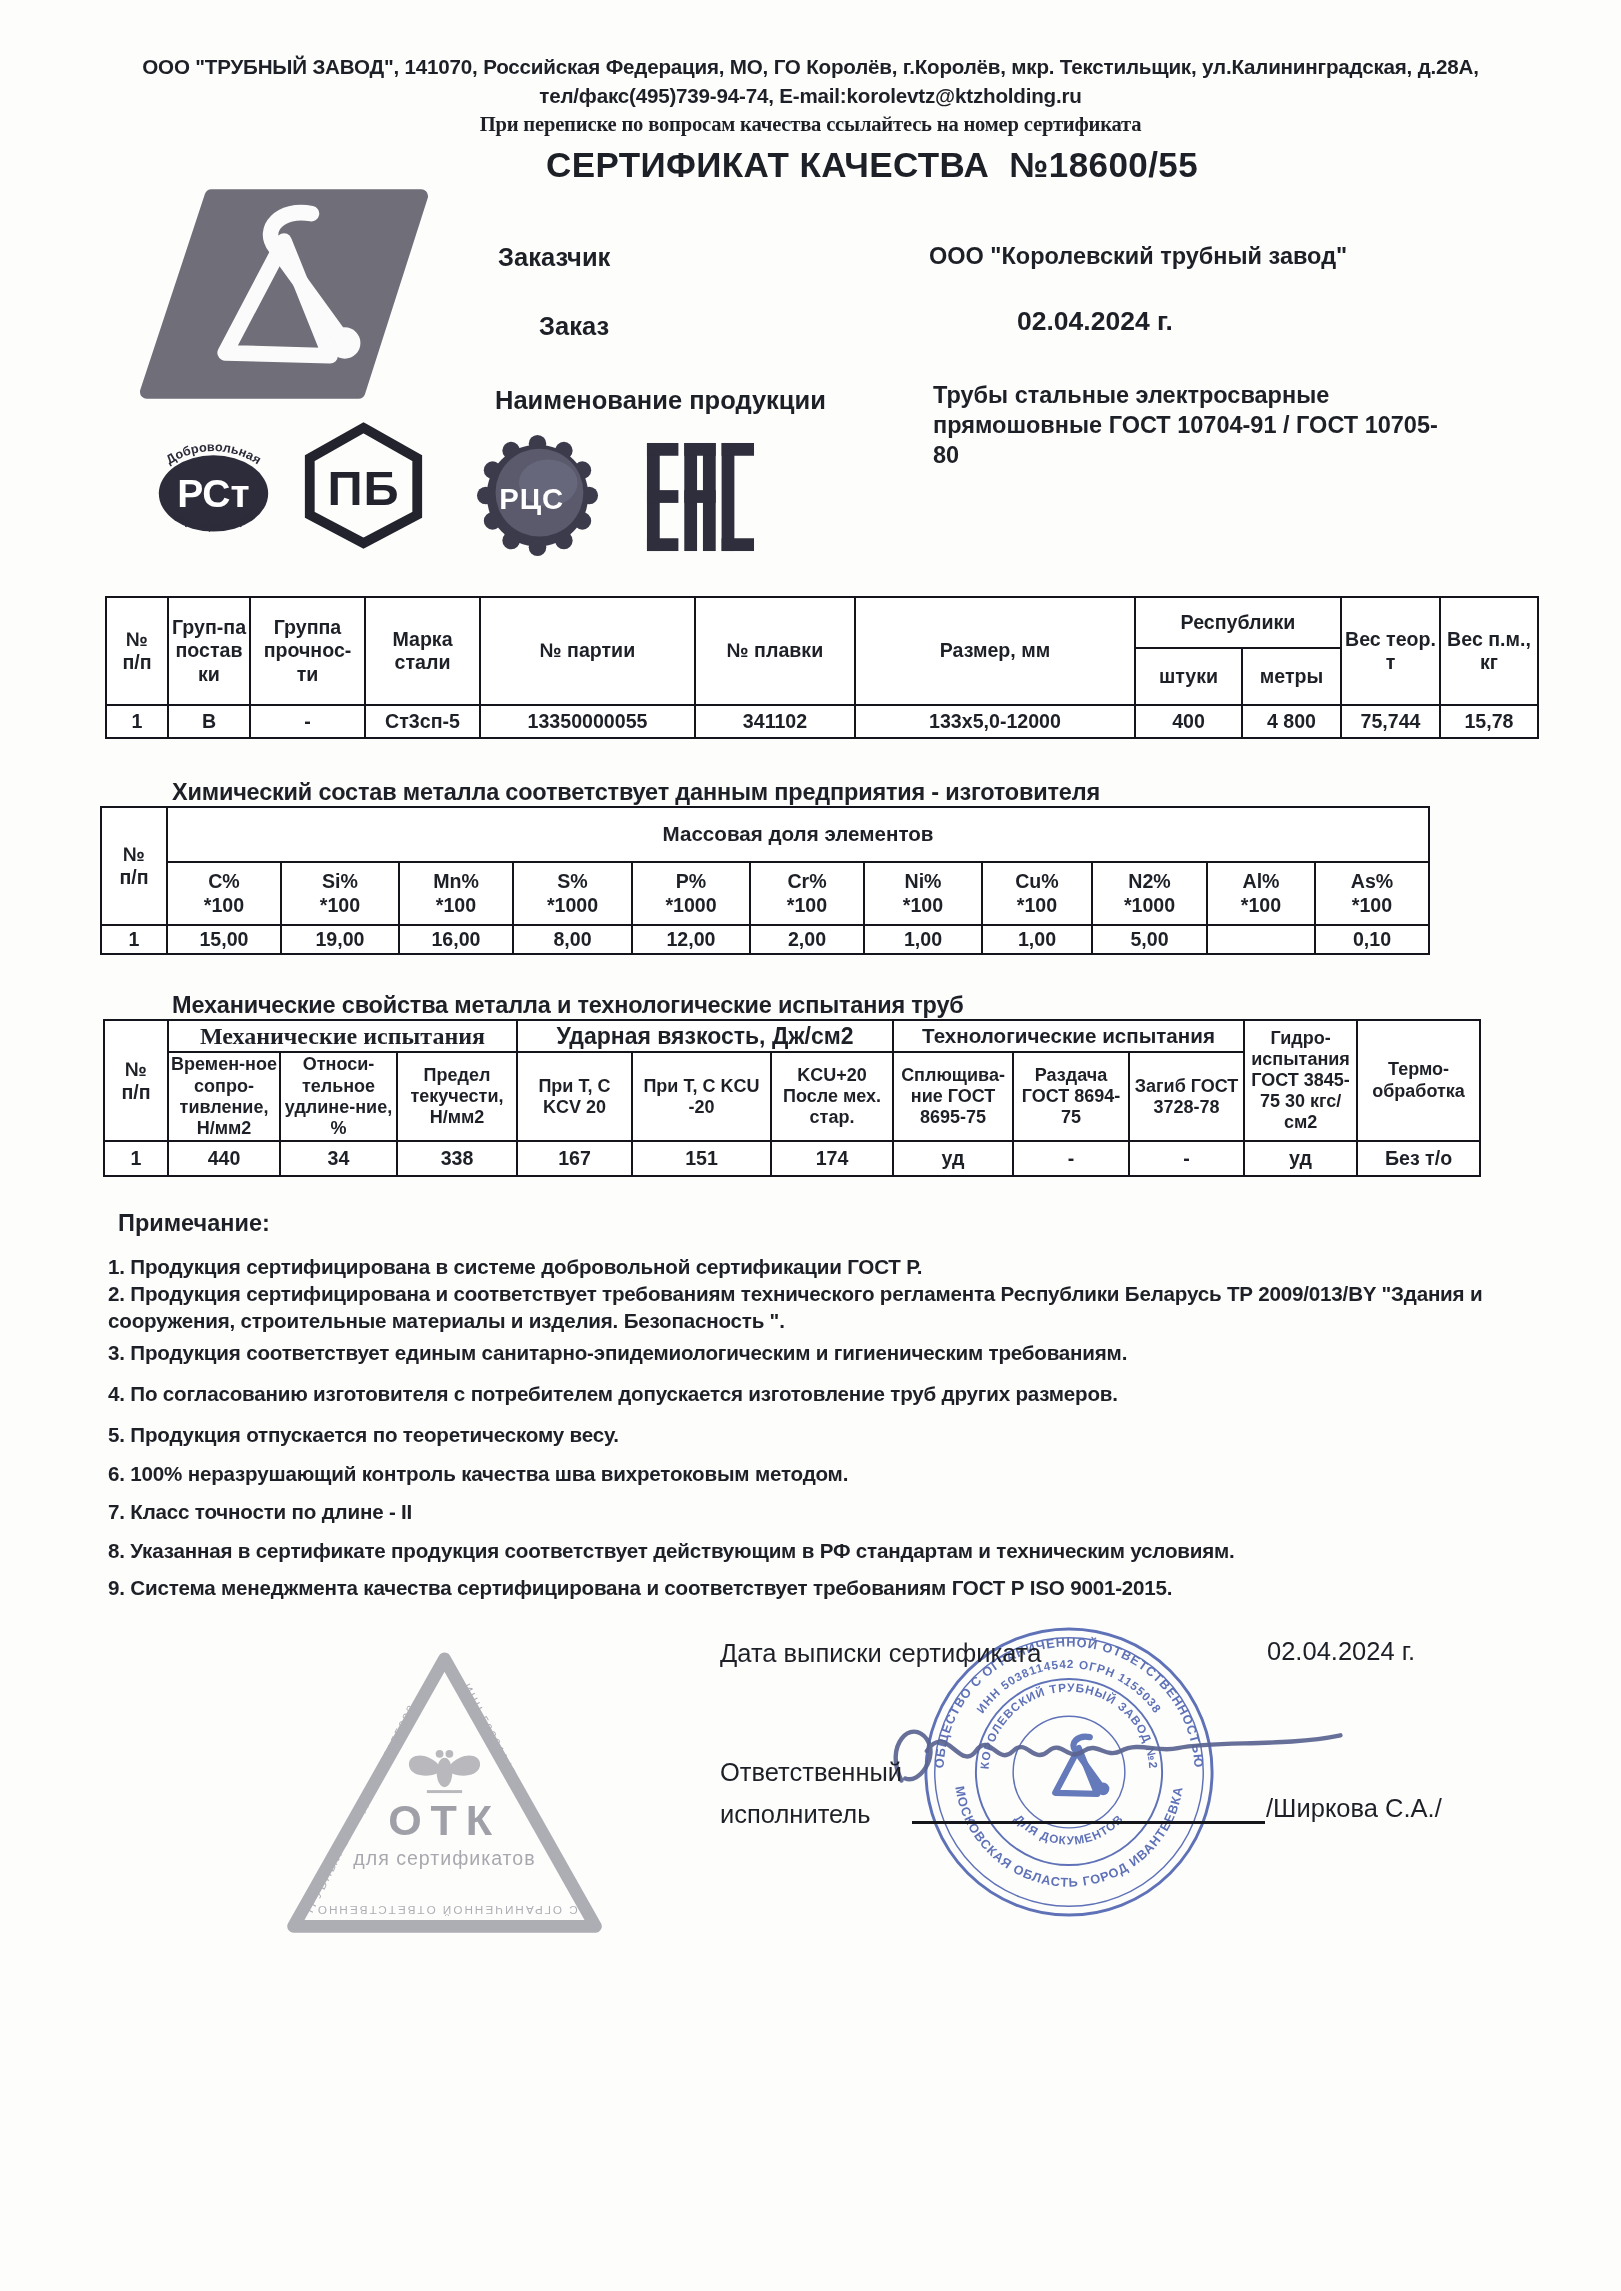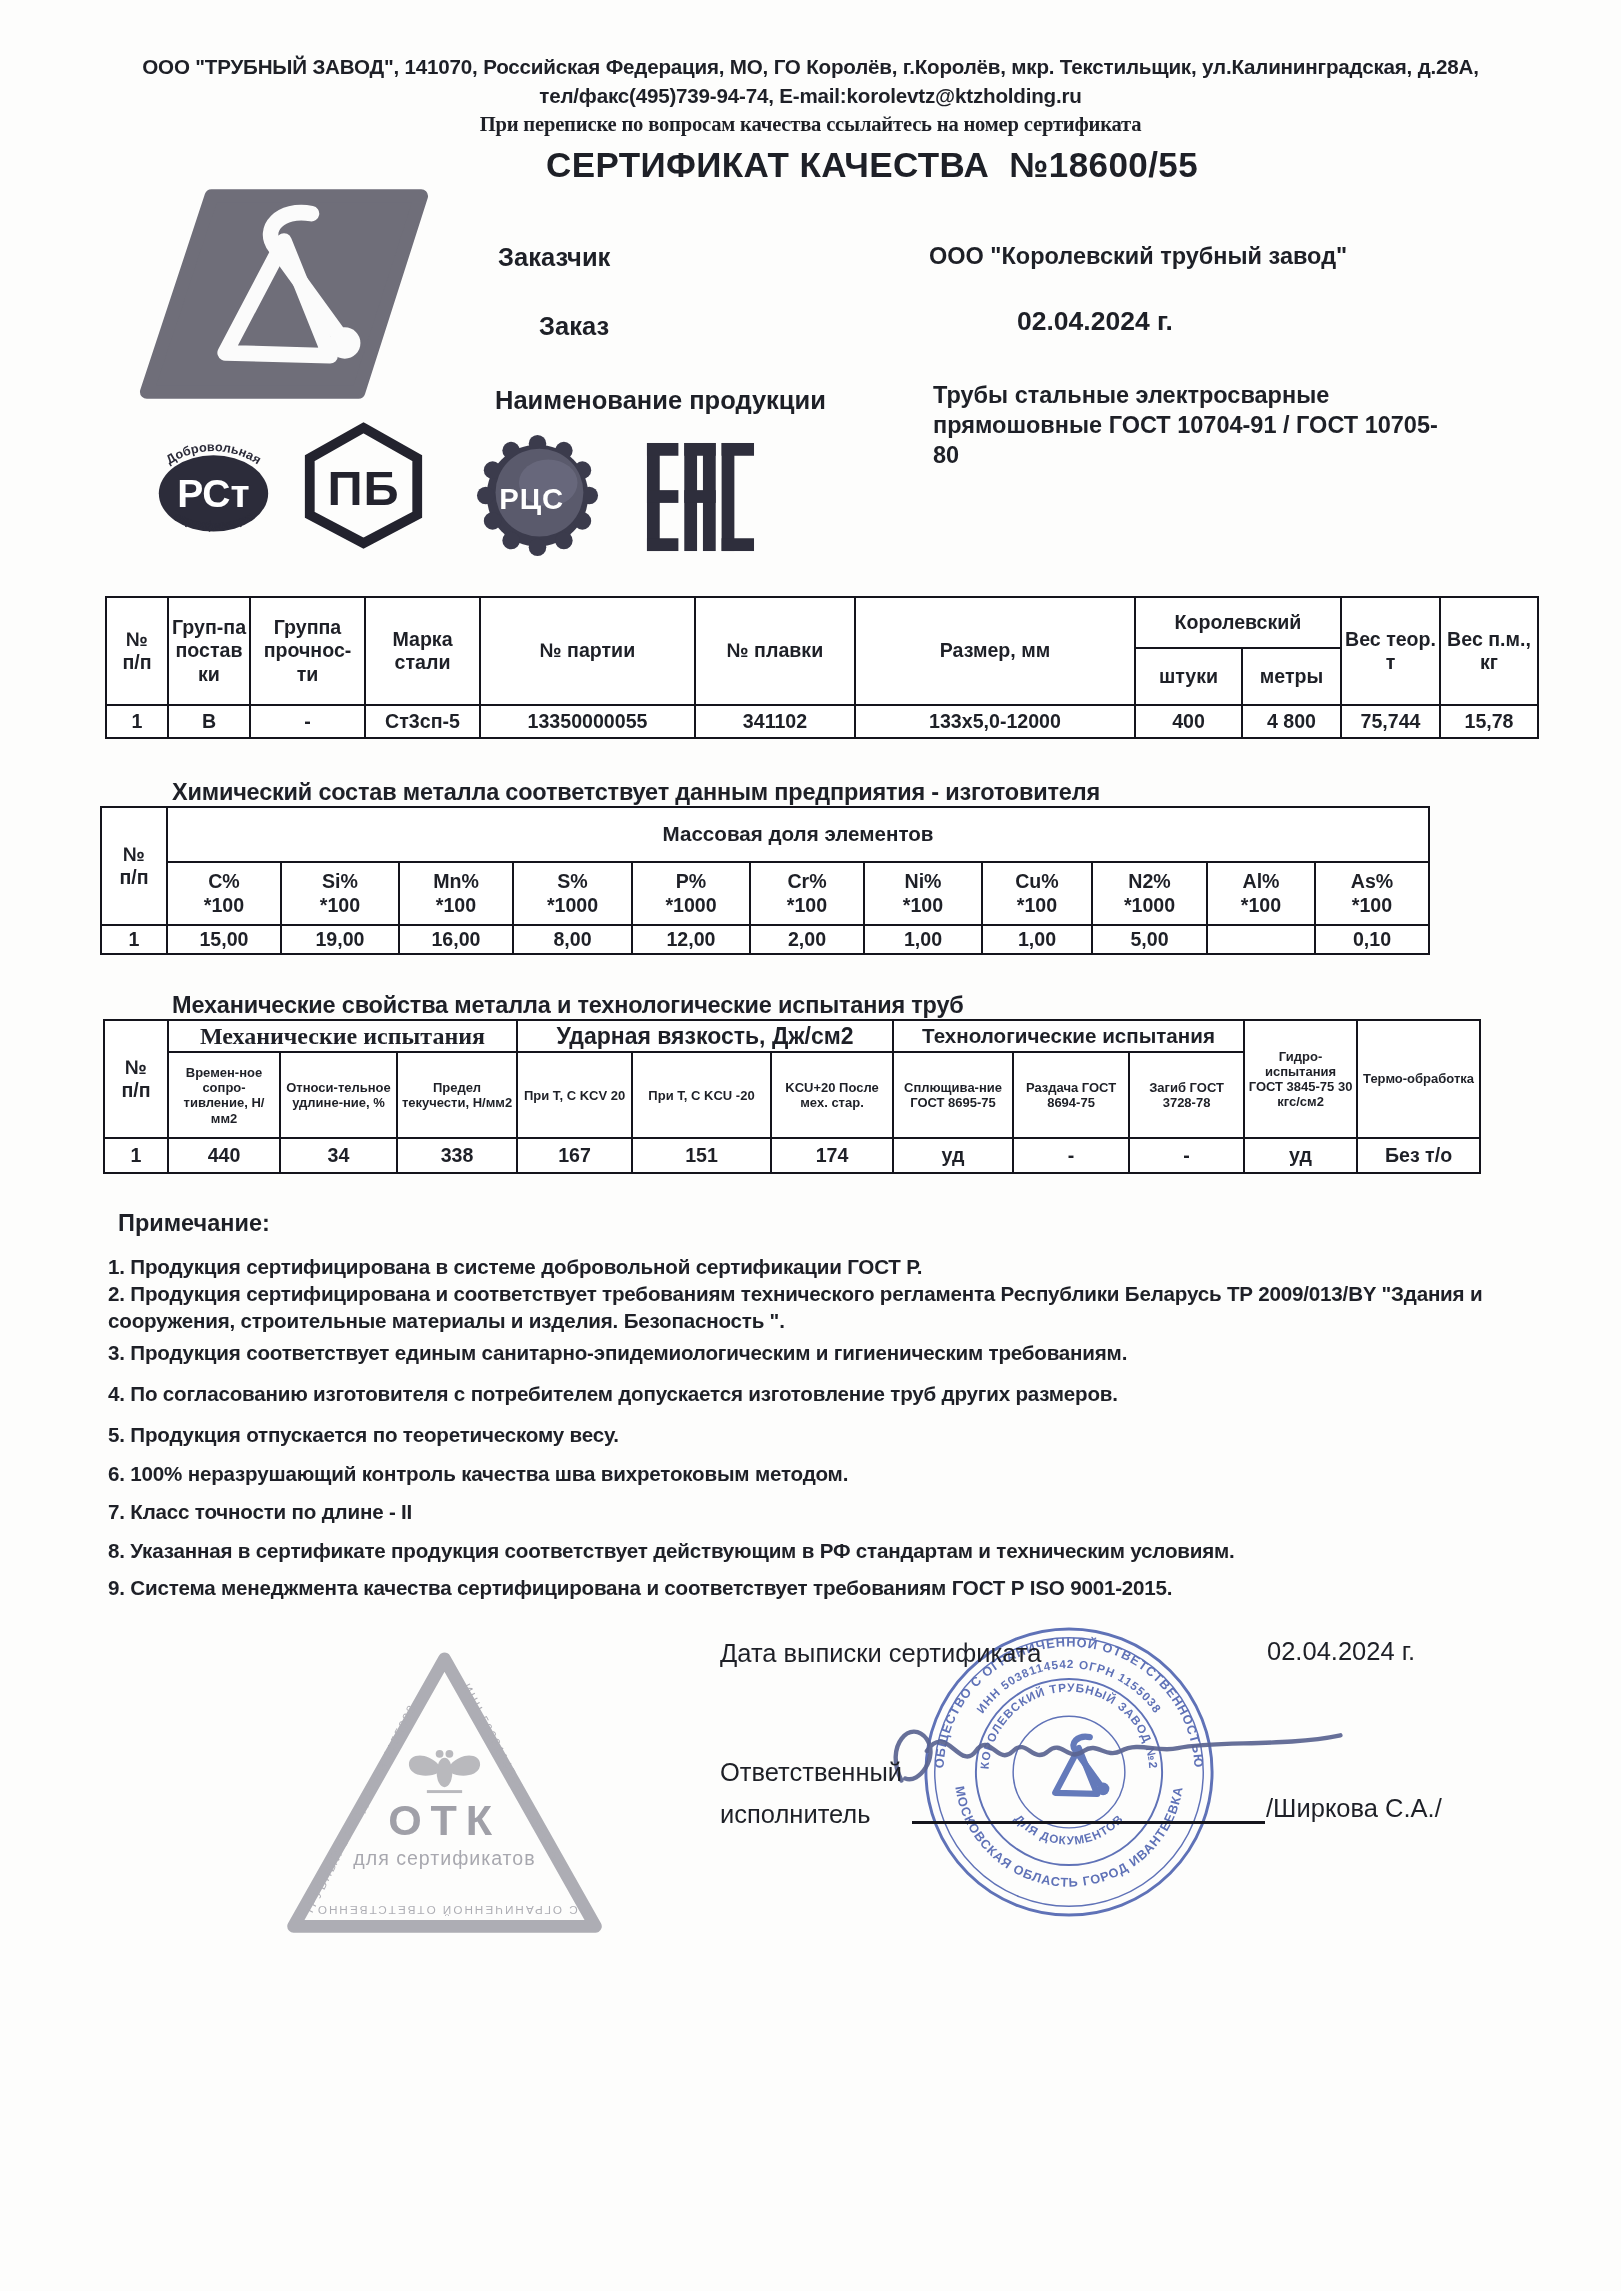--- a/index.html
+++ b/index.html
@@ -10,21 +10,21 @@
   .hdr{left:0;width:1621px;text-align:center;font-weight:bold;font-size:20.6px;letter-spacing:-0.2px;}
   .title{font-size:35px;font-weight:bold;letter-spacing:0.4px;white-space:pre;}
   .lbl{font-size:25.5px;font-weight:bold;}
   .val{font-size:23.5px;font-weight:bold;line-height:30px;}
   .sect-title{font-size:23.5px;font-weight:bold;letter-spacing:-0.2px;}
   table{border-collapse:collapse;table-layout:fixed;}
   .doc-table{border:2.9px solid #14141c;background:#fff;}
   .doc-table th,.doc-table td{border:2px solid #14141c;text-align:center;vertical-align:middle;
       padding:1px 2px;font-weight:bold;line-height:1.18;overflow:hidden;}
   .t-h{font-size:19.6px;}
-  .t-h-sm{font-size:13px;}
+  .t-h-sm{font-size:18px;}
   .t-d{font-size:19.6px;}
   .note{font-size:20.6px;font-weight:bold;line-height:27.4px;letter-spacing:-0.2px;}
   .foot{font-size:25.5px;font-weight:normal;}
   .sig-line{height:2.9px;background:#15151c;}
   svg text{font-family:"Liberation Sans","DejaVu Sans",sans-serif;}
 </style>
 </head>
 <body>
 
 <div class="page">
@@ -123,21 +123,21 @@
         <th class="t-h" rowspan="2">
               <div>№</div>
               <div>п/п</div>
             </th>
         <th class="t-h" rowspan="2">Груп-па постав ки</th>
         <th class="t-h" rowspan="2">Группа прочнос-ти</th>
         <th class="t-h" rowspan="2">Марка стали</th>
         <th class="t-h" rowspan="2">№ партии</th>
         <th class="t-h" rowspan="2">№ плавки</th>
         <th class="t-h" rowspan="2">Размер, мм</th>
-        <th class="t-h" colspan="2">Королевский</th>
+        <th class="t-h" colspan="2">Республики</th>
         <th class="t-h" rowspan="2">Вес теор. т</th>
         <th class="t-h" rowspan="2">Вес п.м., кг</th>
       </tr>
       <tr style="height:57px;">
         <th class="t-h">штуки</th>
         <th class="t-h">метры</th>
       </tr>
       <tr style="height:33px;">
         <td class="t-d">1</td>
         <td class="t-d">В</td>

